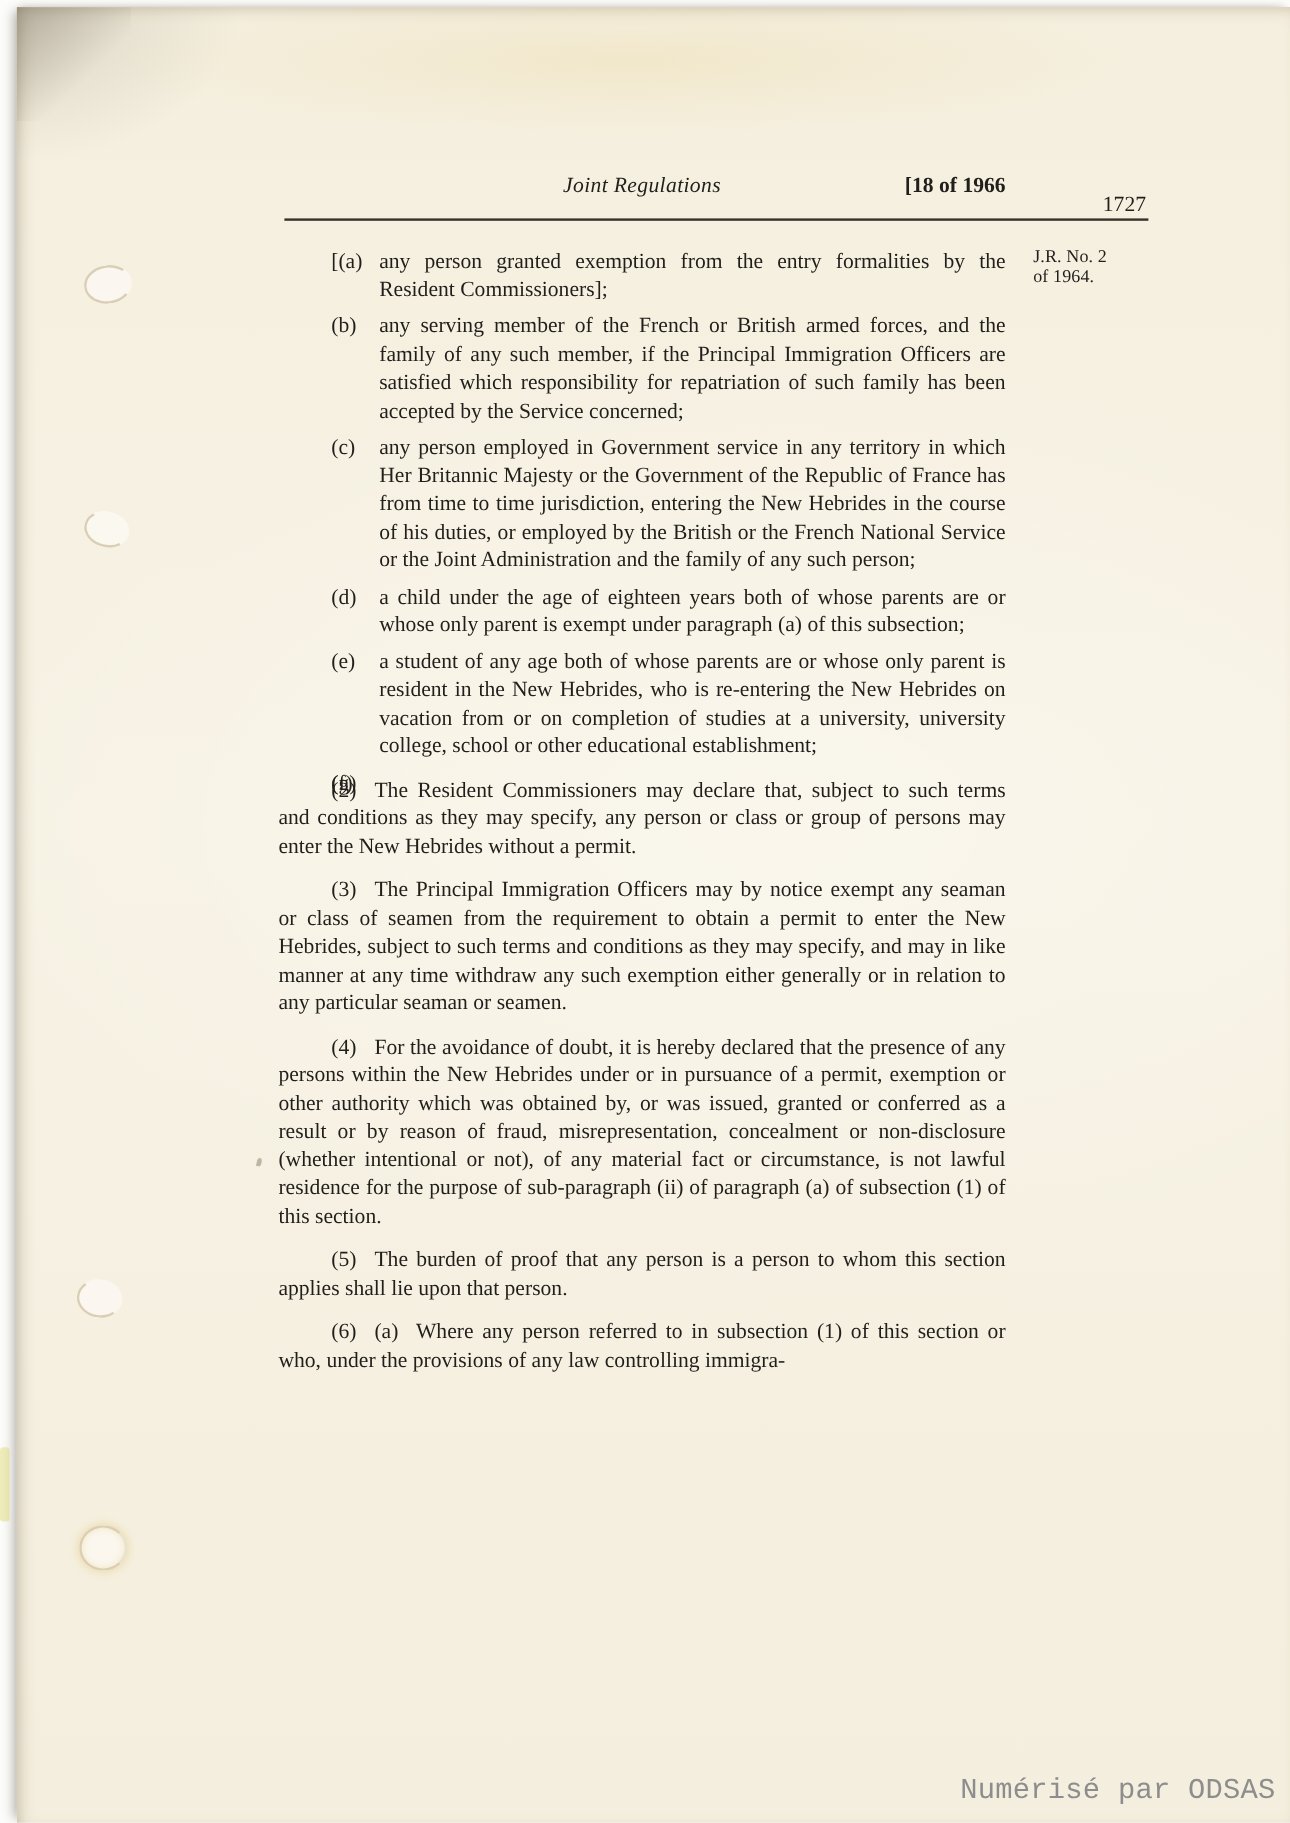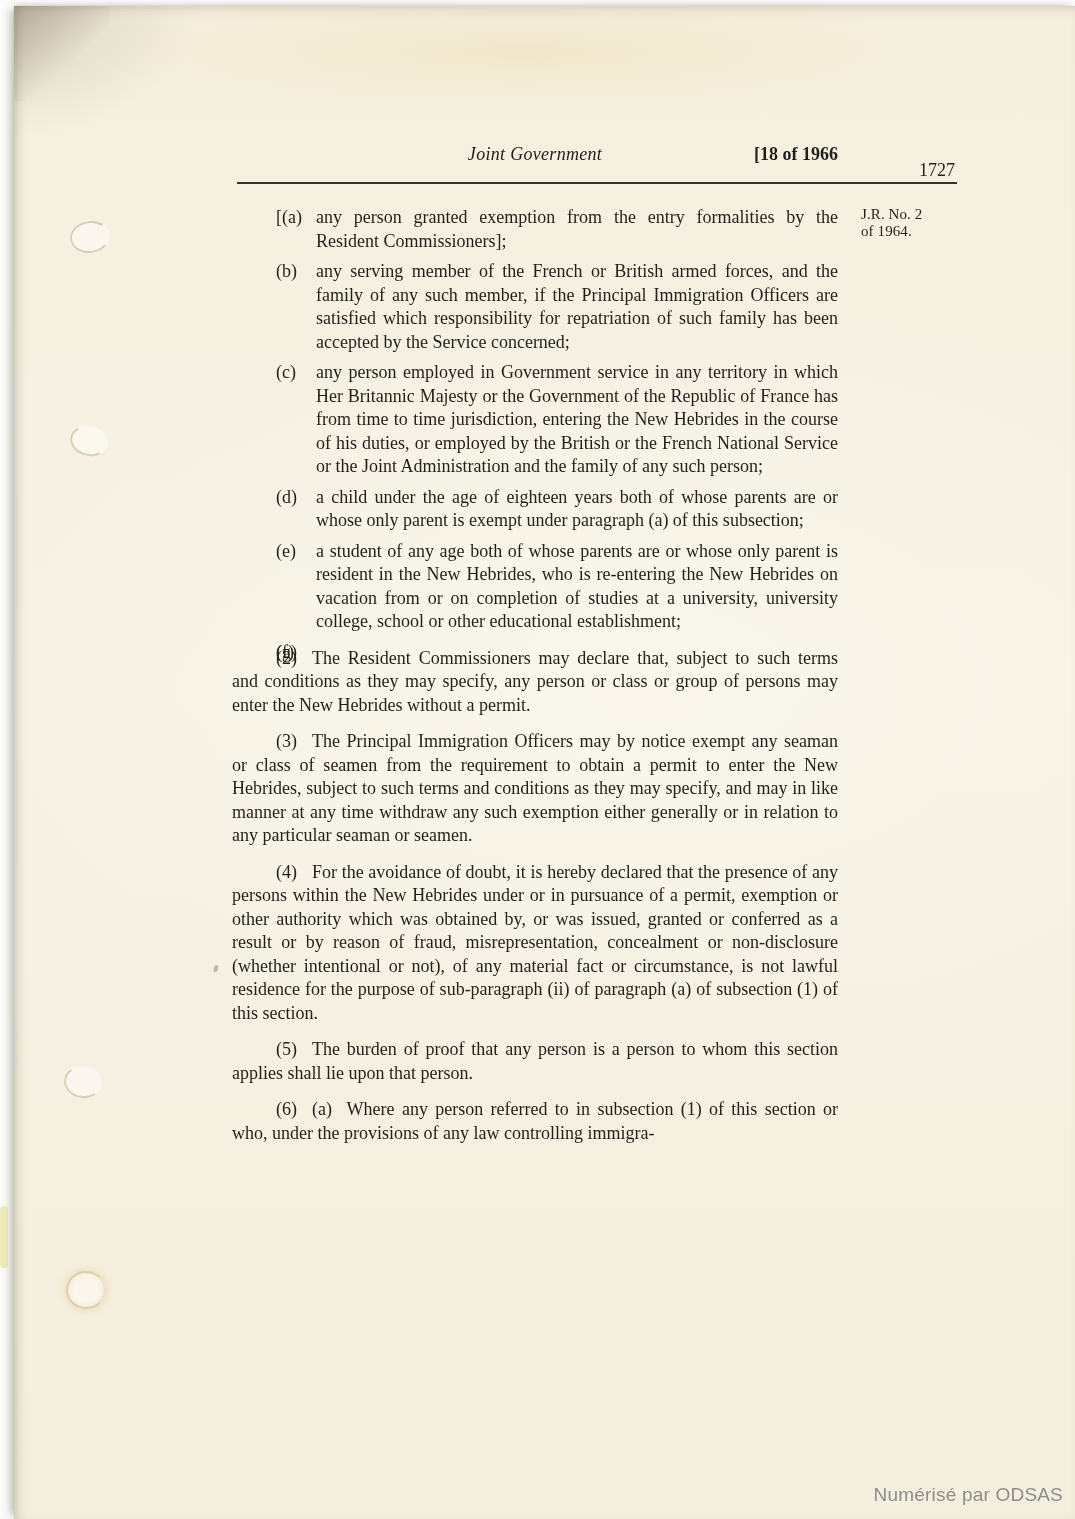--- a/index.html
+++ b/index.html
@@ -85,41 +85,41 @@
     text-align: justify;
   }
   .item { position: relative; padding-left: 84px; margin-bottom: 7px; }
   .ilabel { position: absolute; left: 44px; top: 0; }
   .para { margin-top: 13px; text-indent: 44px; }
   .pnum { margin-right: 15px; }
 
   
   .watermark {
     position: absolute; right: 12px; bottom: 13px;
-    font-family: Liberation Sans, sans-serif;
-    font-size: 19px; color: #8d8d8d; letter-spacing: 0.2px;
+    font-family: Liberation Mono, monospace;
+    font-size: 24px; color: #8d8d8d; letter-spacing: 0.2px;
   }
 </style>
 </head>
 <body>
 
 <div class="scan">
 
   <div class="paper"></div>
   <div class="corner-shadow"></div>
   <div class="edge-mark"></div>
   <div class="speck"></div>
 
   <div class="hole hole-1"></div>
   <div class="hole hole-2"></div>
   <div class="hole hole-3"></div>
   <div class="hole hole-4"></div>
 
   <div class="page-header">
-    <span class="h-title">Joint Government</span>
+    <span class="h-title">Joint Regulations</span>
     <span class="h-cite">[18 of 1966</span>
     <span class="h-page">1727</span>
   </div>
   <div class="rule"></div>
 
   <aside class="margin-note">
     <div>J.R. No. 2</div>
     <div>of 1964.</div>
   </aside>
 

